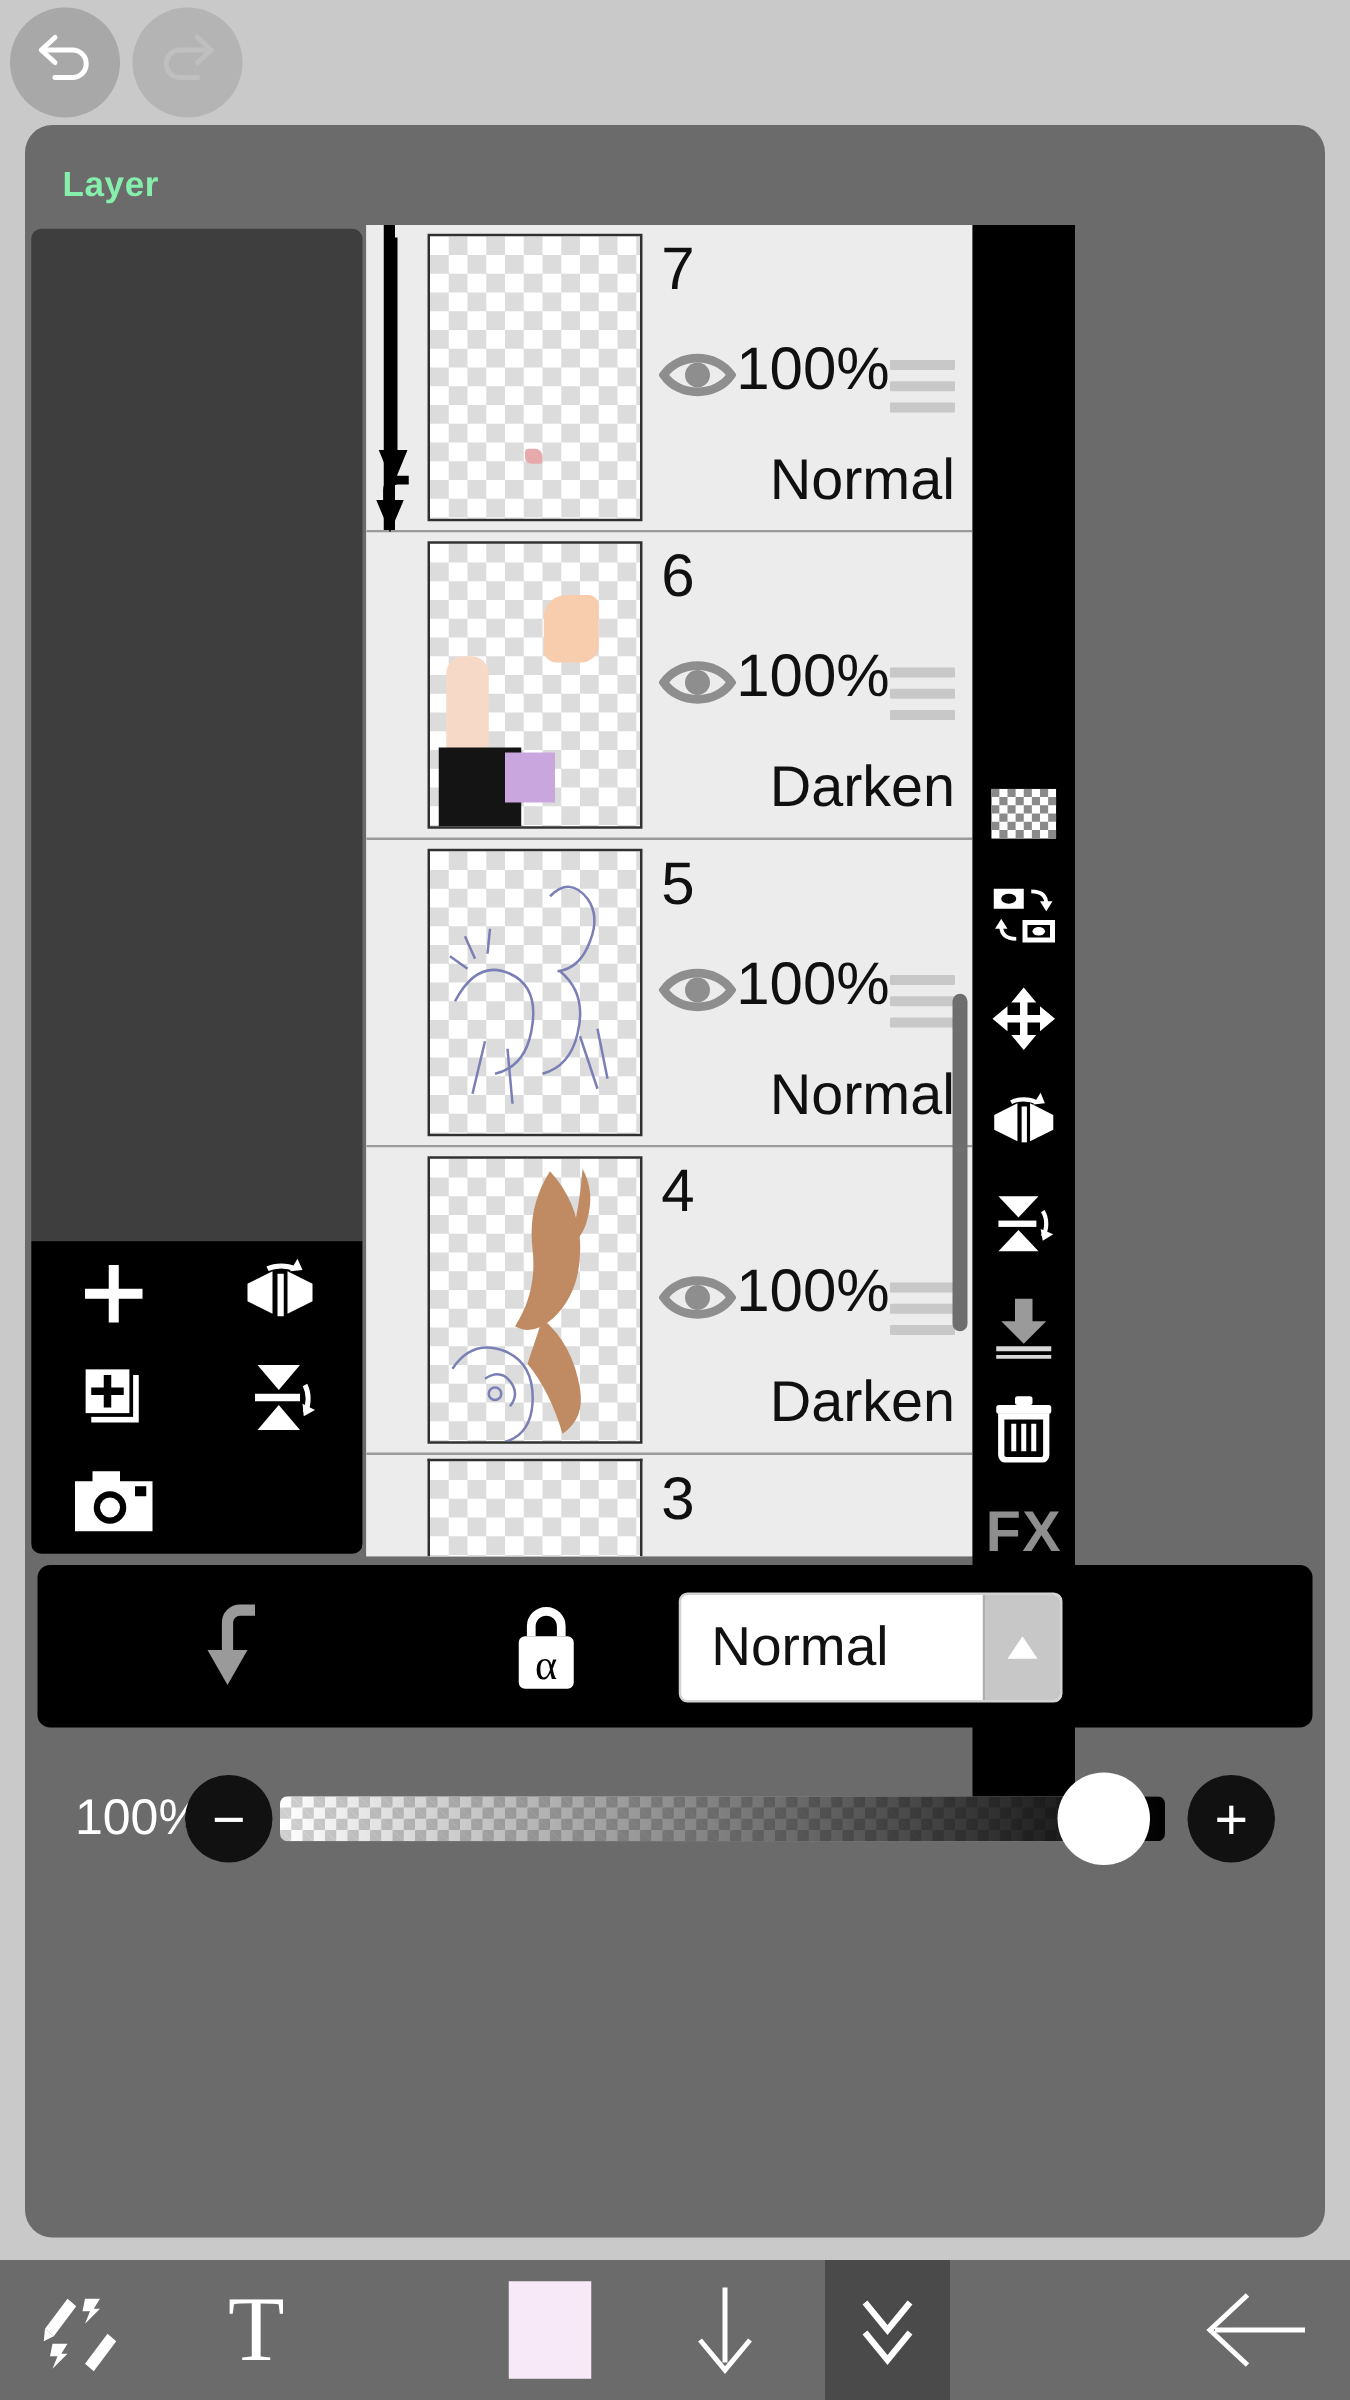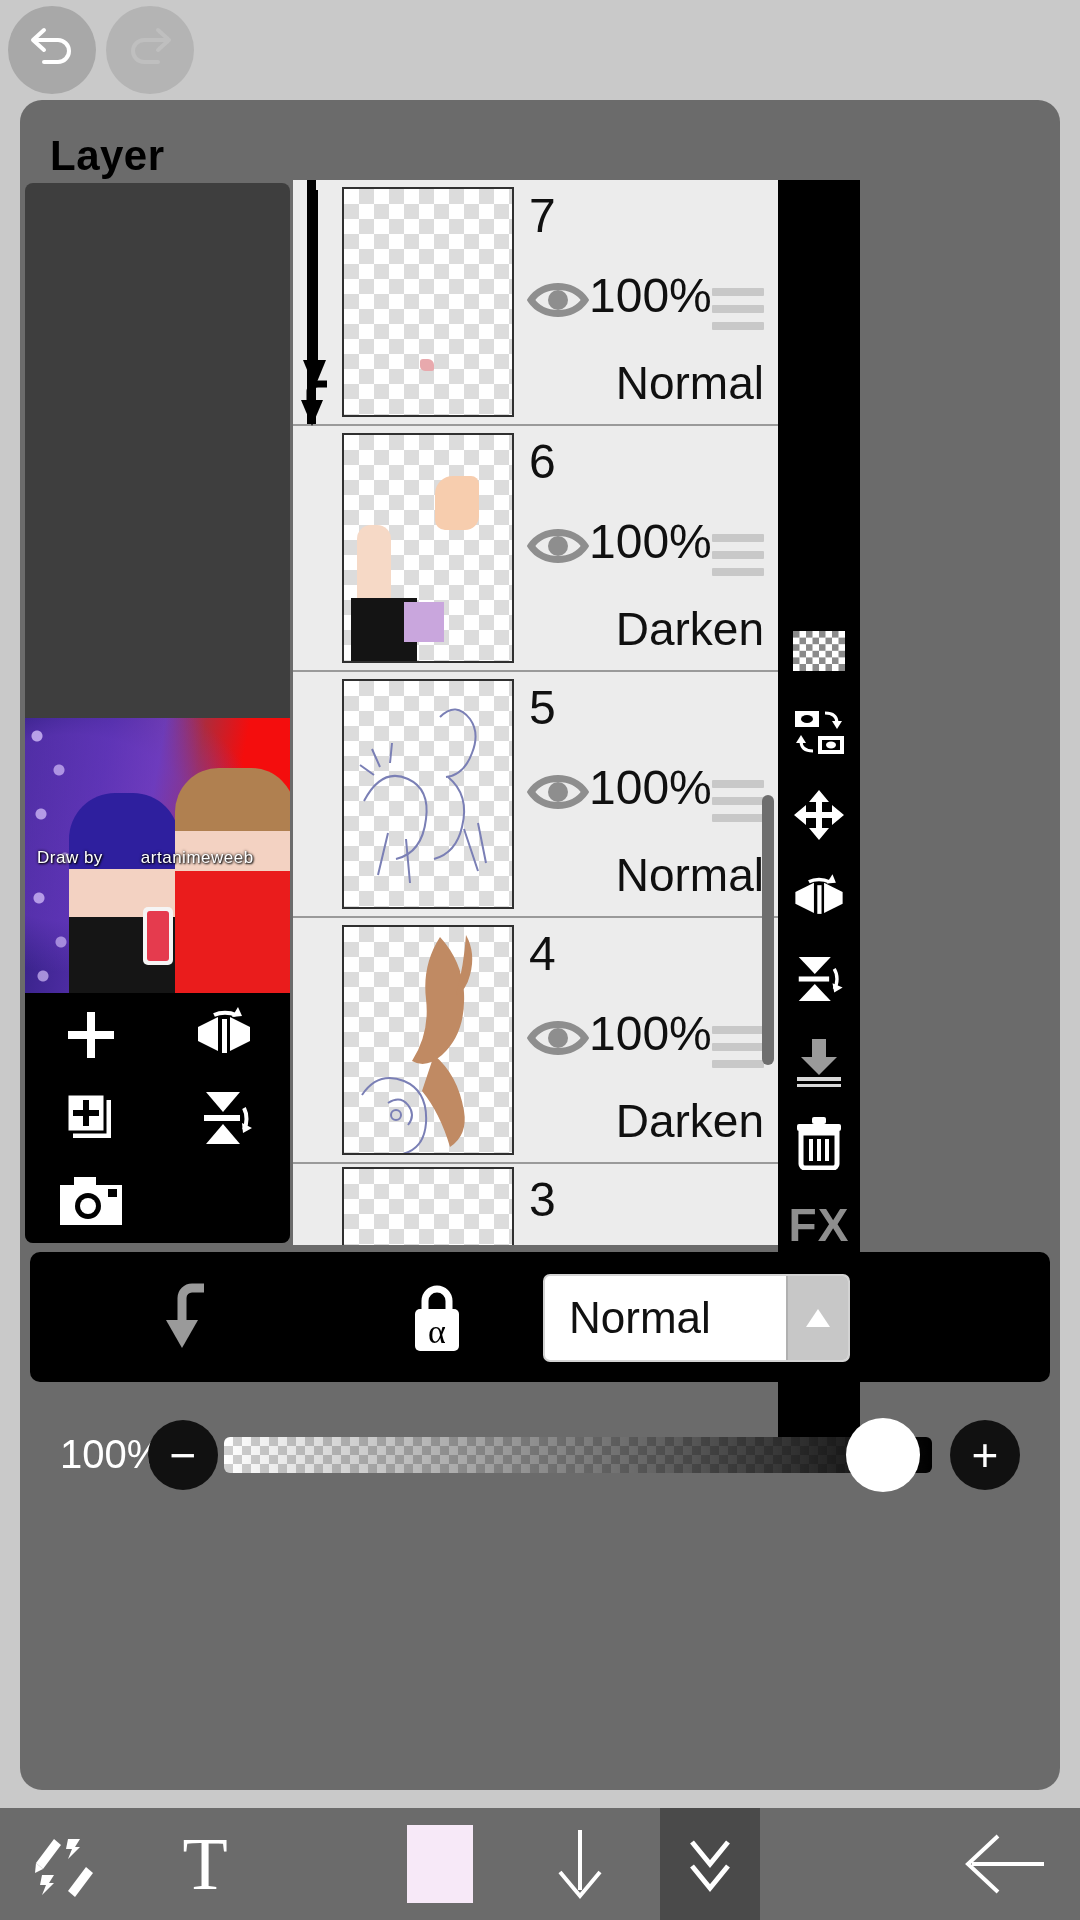--- a/index.html
+++ b/index.html
@@ -20,21 +20,21 @@
   .circ-btn.undo { left: 8px; }
   .circ-btn.redo { left: 106px; background: #b4b4b4; }
 
   
   .panel {
     position: absolute; left: 20px; top: 100px; width: 1040px; height: 1690px;
     background: #6b6b6b; border-radius: 22px;
   }
   .panel-title {
     position: absolute; left: 30px; top: 32px;
-    color: #000000; font-size: 42px; font-weight: bold; letter-spacing: 0.5px;
+    color: #86efac; font-size: 28px; font-weight: bold; letter-spacing: 0.5px;
   }
 
   
   .leftcol {
     position: absolute; left: 5px; top: 83px; width: 265px; height: 1060px;
     background: #3e3e3e; border-radius: 8px; overflow: hidden;
   }
   .canvas-preview {
     position: absolute; left: 0; bottom: 250px; width: 265px; height: 275px;
     overflow: hidden;
@@ -220,31 +220,20 @@
         <path d="M44 18 H22 a11 11 0 0 0 0 22 H36" fill="none" stroke="#bfbfbf" stroke-width="4" stroke-linecap="round"></path>
         <path d="M36 8 L47 18 L36 28" fill="none" stroke="#bfbfbf" stroke-width="4" stroke-linecap="round" stroke-linejoin="round"></path>
       </svg>
     </div>
   </div>
 
   <div class="panel">
     <div class="panel-title">Layer</div>
 
     <div class="leftcol">
-      <div class="canvas-preview">
-        <div class="art">
-          <div class="petals"></div>
-          <div class="figL"></div>
-          <div class="phone"></div>
-          <div class="figR"></div>
-        </div>
-        <div class="watermark">
-          <span>Draw by</span><span class="wm-gap"></span><span>artanimeweeb</span>
-        </div>
-      </div>
 
       <div class="left-tools">
         <div class="tool">
           <svg width="62" height="62" viewBox="0 0 62 62">
             <rect x="27" y="8" width="8" height="46" fill="#fff"></rect>
               <rect x="8" y="27" width="46" height="8" fill="#fff"></rect>
           </svg>
         </div>
         <div class="tool">
           <svg width="64" height="64" viewBox="0 0 64 64">

